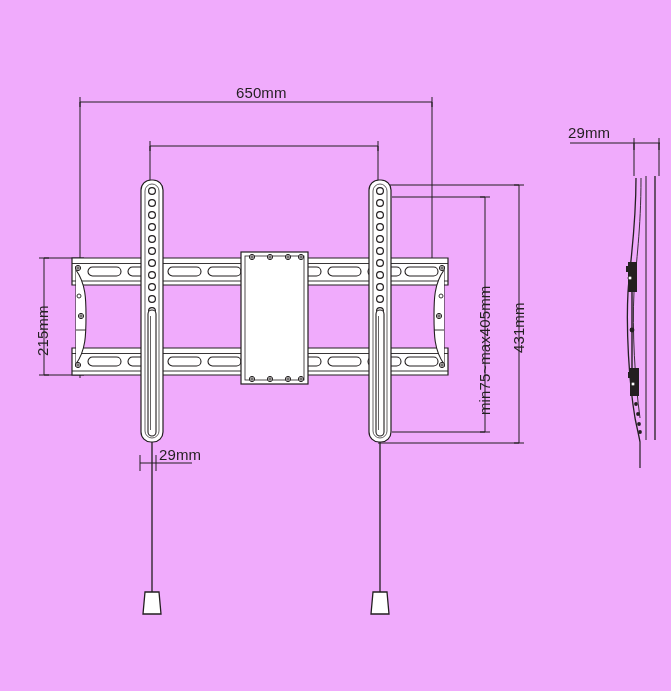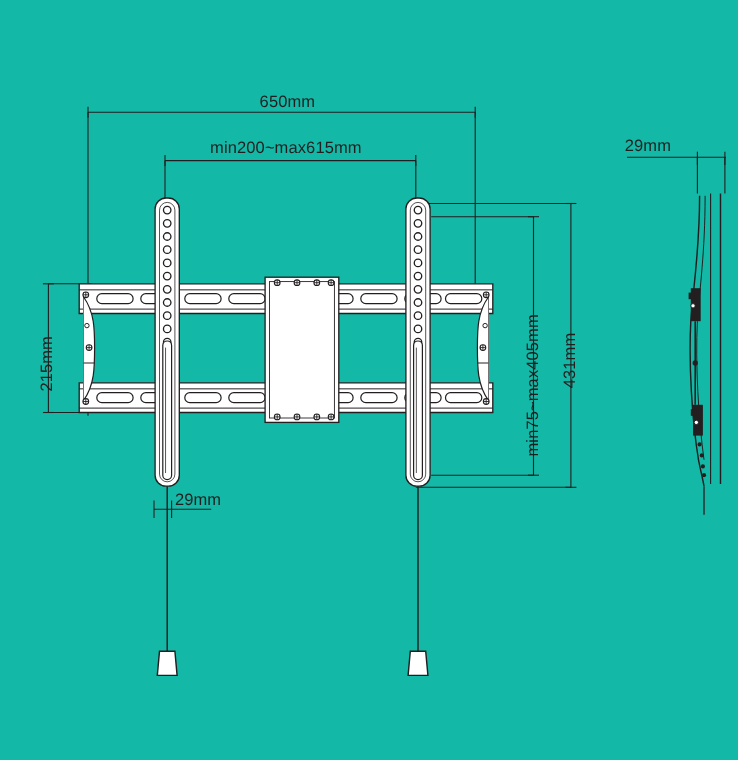--- a/index.html
+++ b/index.html
@@ -1,17 +1,17 @@
 <!DOCTYPE html>
 <html><head>
 <meta charset="utf-8">
 <style>
   html,body{margin:0;padding:0;background:#ffffff;}
   body{width:671px;height:691px;font-family:"Liberation Sans",sans-serif;}
-  #stage{position:relative;width:671px;height:691px;overflow:hidden;background:#14b8a6;}
+  #stage{position:relative;width:671px;height:691px;overflow:hidden;background:#f0abfc;}
   #stage svg{position:absolute;left:0;top:0;}
   .dimlabel{
     position:absolute;
     font-family:"Liberation Sans",sans-serif;
     font-size:15px;
     color:#231f20;
     white-space:nowrap;
     letter-spacing:0.1px;
   }
   .vert{transform-origin:0 0;}
@@ -256,21 +256,20 @@
         </g>
 
         <path d="M 640 442 L 640 468" stroke-width="1.2"></path>
       </g>
 
     </g>
   </svg>
 
   <div class="dimlabel" style="left:236px; top:84px;">650mm</div>
 
-  <div class="dimlabel" style="left:191px; top:126px;">min200~max615mm</div>
 
   <div class="dimlabel vert" style="left:34px; top:356px; transform:rotate(-90deg);">215mm</div>
 
   <div class="dimlabel vert" style="left:510px; top:353px; transform:rotate(-90deg);">431mm</div>
 
   <div class="dimlabel vert" style="left:476px; top:415px; transform:rotate(-90deg);">min75~max405mm</div>
 
   <div class="dimlabel" style="left:159px; top:446px;">29mm</div>
 
   <div class="dimlabel" style="left:568px; top:124px;">29mm</div>

